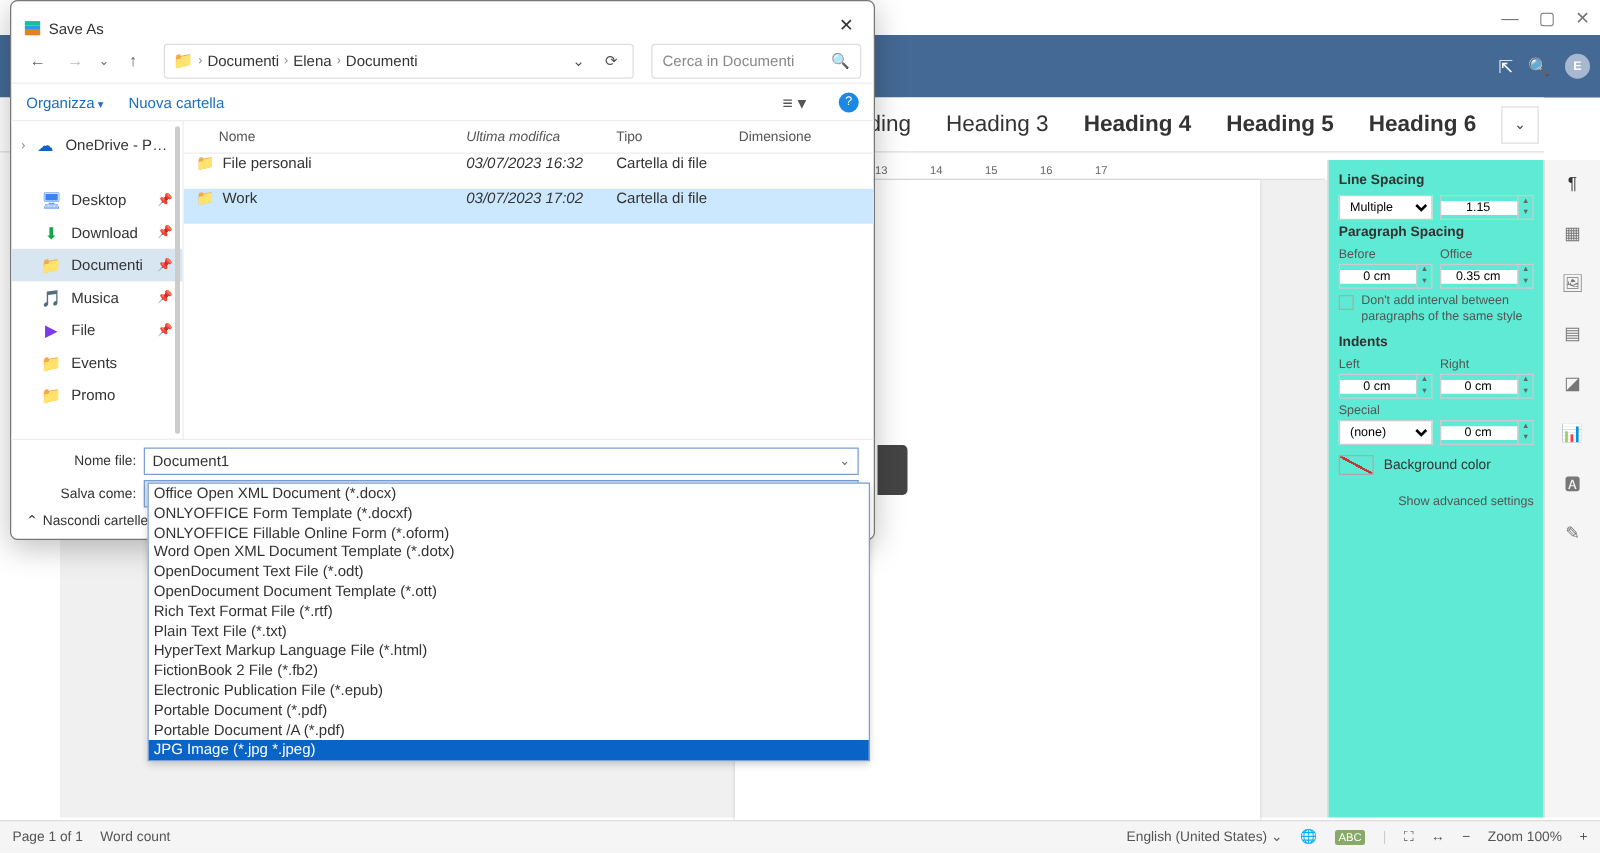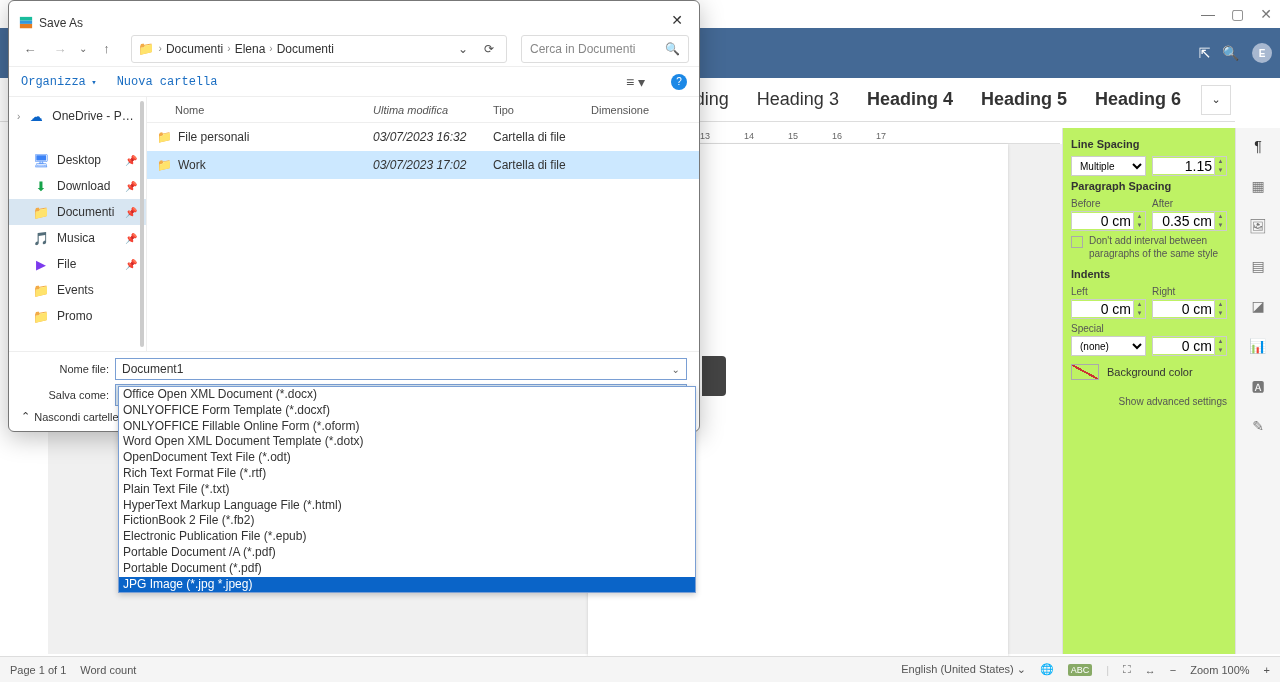--- a/index.html
+++ b/index.html
@@ -14,28 +14,28 @@
 .headings-bar { position: absolute; top: 78px; left: 0; right: 45px; height: 44px; background: #fff; border-bottom: 1px solid #ddd; display: flex; align-items: center; justify-content: flex-end; padding-right: 4px; gap: 0; }
 .heading-btn { padding: 6px 14px; font-size: 18px; color: #333; cursor: pointer; }
 .heading-btn.bold { font-weight: bold; }
 .heading-chevron { width: 30px; height: 30px; border: 1px solid #ddd; display: flex; align-items: center; justify-content: center; margin-left: 6px; font-size: 11px; }
 .ruler-h { position: absolute; top: 128px; left: 60px; right: 220px; height: 16px; background: #fff; border-bottom: 1px solid #ddd; font-size: 9px; color: #666; display: flex; align-items: center; padding-left: 640px; gap: 34px; }
 .editor-body { position: absolute; top: 144px; left: 48px; right: 218px; bottom: 28px; background: #f0f0f0; }
 .page-area { position: absolute; top: 0; left: 540px; width: 420px; height: 520px; background: #fff; box-shadow: 0 1px 3px rgba(0,0,0,.15); }
 .vruler { position: absolute; top: 144px; left: 48px; width: 14px; bottom: 28px; background: #fff; border-right: 1px solid #ddd; }
 
 
-.side-panel { position: absolute; top: 128px; right: 45px; width: 173px; bottom: 28px; background: #bef264; border-left: 1px solid #e0e0e0; padding: 6px 8px; font-size: 11px; }
+.side-panel { position: absolute; top: 128px; right: 45px; width: 173px; bottom: 28px; background: #5eead4; border-left: 1px solid #e0e0e0; padding: 6px 8px; font-size: 11px; }
 .side-panel .sect-title { font-weight: bold; margin: 4px 0 6px; font-size: 11px; }
 .side-panel .row { display: flex; gap: 6px; margin-bottom: 4px; }
 .side-panel .col { flex: 1; }
 .side-panel label { color: #555; font-size: 10px; display: block; margin-bottom: 2px; }
 .side-panel select, .side-panel input[type=text] { width: 100%; height: 20px; border: 1px solid #ccc; font-size: 10px; padding: 0 4px; background: #fff; }
 .num-input { display: flex; align-items: center; border: 1px solid #ccc; height: 20px; }
-.num-input input { border: none; flex: 1; text-align: right; padding-right: 2px; font-size: 14px; width: 40px; }
+.num-input input { border: none; flex: 1; text-align: center; padding-right: 2px; font-size: 10px; width: 40px; }
 .num-input .spin { width: 12px; height: 100%; border-left: 1px solid #ccc; display: flex; flex-direction: column; }
 .num-input .spin span { flex: 1; font-size: 6px; text-align: center; line-height: 8px; color: #666; }
 .chkrow { display: flex; align-items: flex-start; gap: 6px; margin: 4px 0 8px; }
 .chkrow .box { width: 12px; height: 12px; border: 1px solid #aaa; flex-shrink: 0; margin-top: 1px; }
 .chkrow span { font-size: 10px; color: #555; line-height: 1.25; }
 .bg-color { display: flex; align-items: center; gap: 8px; margin-top: 8px; }
 .bg-swatch { width: 28px; height: 16px; border: 1px solid #aaa; background: linear-gradient(to top right, transparent 46%, #c33 46%, #c33 54%, transparent 54%); }
 .adv-link { text-align: right; color: #555; font-size: 10px; margin-top: 16px; cursor: pointer; }
 .right-icons { position: absolute; top: 128px; right: 0; width: 45px; bottom: 28px; background: #f5f5f5; border-left: 1px solid #e0e0e0; display: flex; flex-direction: column; align-items: center; padding-top: 10px; gap: 18px; }
 .right-icons span { width: 22px; height: 22px; color: #777; font-size: 14px; text-align: center; cursor: pointer; }
@@ -56,42 +56,42 @@
 .nav-chevron { font-size: 10px; color: #666; }
 .breadcrumb { display: flex; align-items: center; flex: 1; border: 1px solid #ddd; height: 28px; padding: 0 6px; gap: 4px; border-radius: 3px; margin: 0 6px; }
 .breadcrumb .fold-ico { color: #E8B94F; font-size: 13px; }
 .breadcrumb span.sep { color: #888; font-size: 10px; }
 .breadcrumb span.crumb { font-size: 12px; color: #333; }
 .breadcrumb .flex { flex: 1; }
 .breadcrumb .end-ctl { color: #555; font-size: 12px; padding: 0 6px; }
 .search-box { width: 168px; height: 28px; border: 1px solid #ddd; border-radius: 3px; display: flex; align-items: center; padding: 0 8px; color: #888; font-size: 12px; }
 .search-box .flex { flex:1; }
 .dlg-toolbar { height: 30px; display: flex; align-items: center; padding: 0 12px; gap: 20px; border-bottom: 1px solid #eee; }
-.dlg-toolbar a { color: #1b6ec2; font-size: 12px; cursor: pointer; font-family: Liberation Mono, monospace; }
+.dlg-toolbar a { color: #1b6ec2; font-size: 12px; cursor: pointer; }
 .dlg-toolbar a.drop::after { content: " ▾"; font-size: 9px; }
 .dlg-toolbar .flex { flex: 1; }
 .dlg-toolbar .view-ico { color: #555; font-size: 14px; padding: 0 6px; }
 .dlg-toolbar .help { width: 16px; height: 16px; border-radius: 50%; background: #1b88e6; color: #fff; font-size: 10px; display: flex; align-items: center; justify-content: center; }
 .dlg-body { flex: 1; display: flex; min-height: 0; }
 .dlg-side { width: 138px; border-right: 1px solid #eee; padding: 6px 0; font-size: 12px; overflow: hidden; position: relative; }
 .dlg-side::after { content:""; position:absolute; right:2px; top:4px; bottom:4px; width:4px; background:#ccc; border-radius:2px; }
 .side-row { display: flex; align-items: center; height: 26px; padding: 0 8px; gap: 8px; cursor: pointer; }
 .side-row.selected { background: #d8e6f2; }
 .side-row .ico { width: 16px; text-align: center; font-size: 13px; }
 .side-row .lbl { flex: 1; white-space: nowrap; overflow: hidden; text-overflow: ellipsis; }
 .side-row .pin { color: #aaa; font-size: 10px; }
 .side-indent { padding-left: 24px; }
 .dlg-list { flex: 1; display: flex; flex-direction: column; }
 .list-head { display: flex; height: 26px; align-items: center; border-bottom: 1px solid #eee; font-size: 11px; color: #555; }
 .list-head div { padding: 0 10px; }
 .col-name { width: 216px; }
 .col-mod { width: 120px; font-style: italic; }
 .col-type { width: 98px; }
 .col-size { width: 80px; }
-.list-row { display: flex; height: 28px; align-items: center; font-size: 12px; }
+.list-row { display: flex; height: 28px; align-items: flex-start; font-size: 12px; }
 .list-row.selected { background: #cce8ff; }
 .list-row div { padding: 0 10px; }
 .list-row .fico { color: #E8B94F; margin-right: 6px; }
 .dlg-footer { border-top: 1px solid #eee; padding: 6px 12px 8px; }
 .frow { display: flex; align-items: center; margin-bottom: 4px; gap: 6px; }
 .frow label { width: 88px; text-align: right; font-size: 11px; color: #333; }
 .frow .field { flex: 1; height: 22px; border: 1px solid #7a9fd4; background: #fff; padding: 0 6px; display: flex; align-items: center; font-size: 12px; gap: 12px; }
 .frow .field.combo { background: #d8e6f2; justify-content: space-between; }
 .frow .field .cv { color: #666; font-size: 10px; }
 .hide-folders { display: flex; align-items: center; gap: 4px; color: #333; font-size: 11px; margin-top: 2px; }
@@ -158,21 +158,21 @@
         <label>Before</label>
         <div class="num-input">
           <input value="0 cm" style="">
           <div class="spin">
             <span>▲</span>
             <span>▼</span>
           </div>
         </div>
       </div>
     <div class="col">
-        <label>After</label>
+        <label>Office</label>
         <div class="num-input">
           <input value="0.35 cm" style="">
           <div class="spin">
             <span>▲</span>
             <span>▼</span>
           </div>
         </div>
       </div>
   </div>
   <div class="chkrow">
@@ -375,21 +375,22 @@
       </div>
   </div>
 </div>
 
 <div class="dropdown" id="fmt-list">
     <div>Office Open XML Document (*.docx)</div>
     <div>ONLYOFFICE Form Template (*.docxf)</div>
     <div>ONLYOFFICE Fillable Online Form (*.oform)</div>
     <div>Word Open XML Document Template (*.dotx)</div>
     <div>OpenDocument Text File (*.odt)</div>
+    <div>OpenDocument Document Template (*.ott)</div>
     <div>Rich Text Format File (*.rtf)</div>
     <div>Plain Text File (*.txt)</div>
     <div>HyperText Markup Language File (*.html)</div>
     <div>FictionBook 2 File (*.fb2)</div>
     <div>Electronic Publication File (*.epub)</div>
+    <div>Portable Document (*.pdf)</div>
     <div>Portable Document /A (*.pdf)</div>
-    <div>Portable Document (*.pdf)</div>
     <div class="hl">JPG Image (*.jpg *.jpeg)</div>
   </div>
 
 </body></html>

